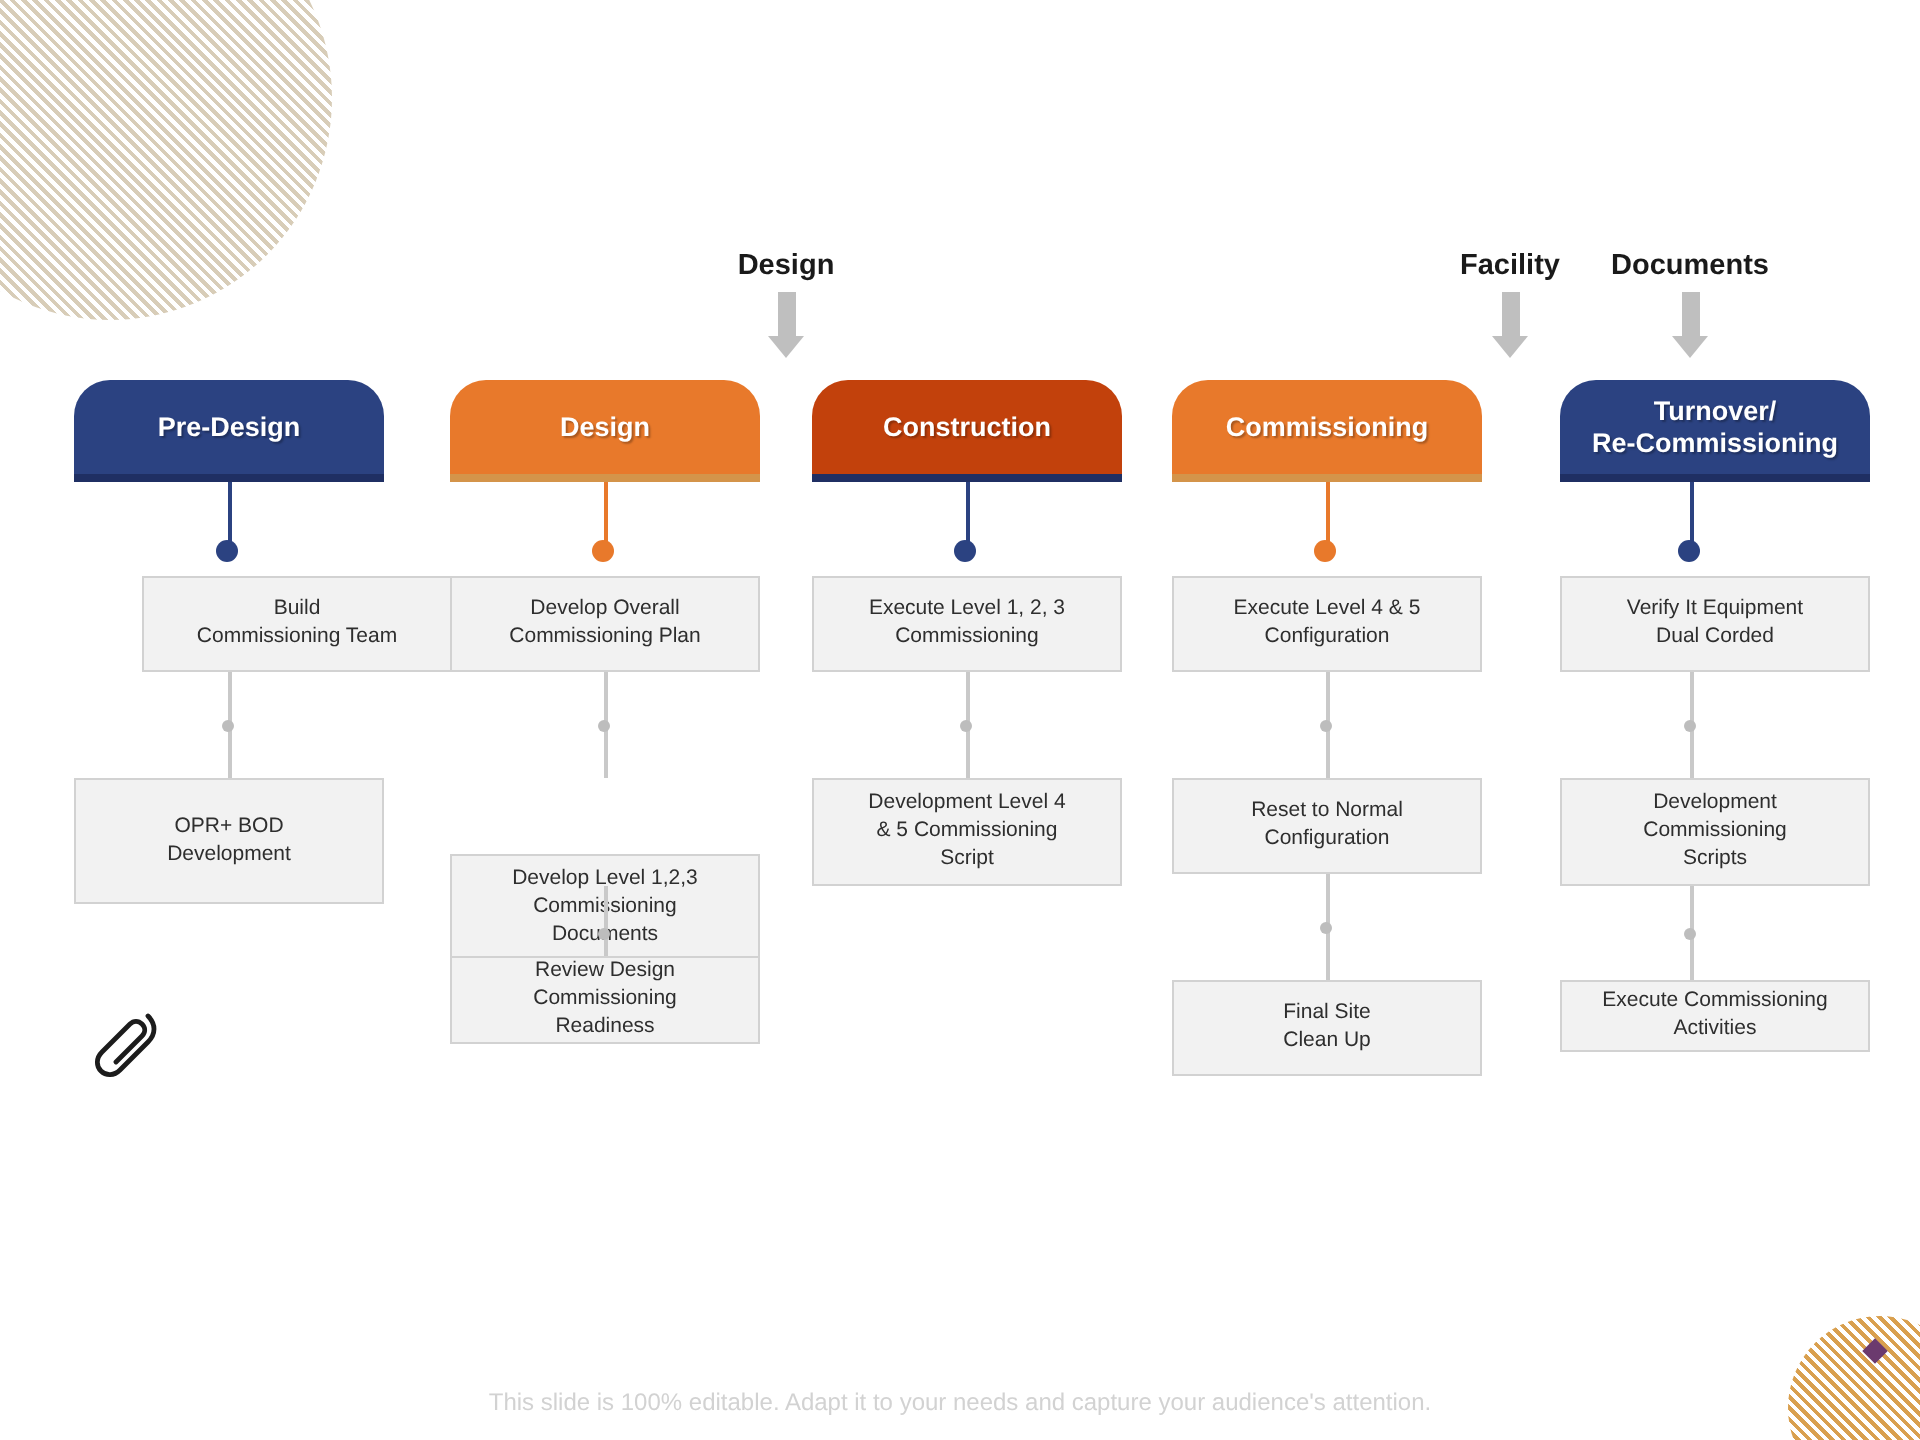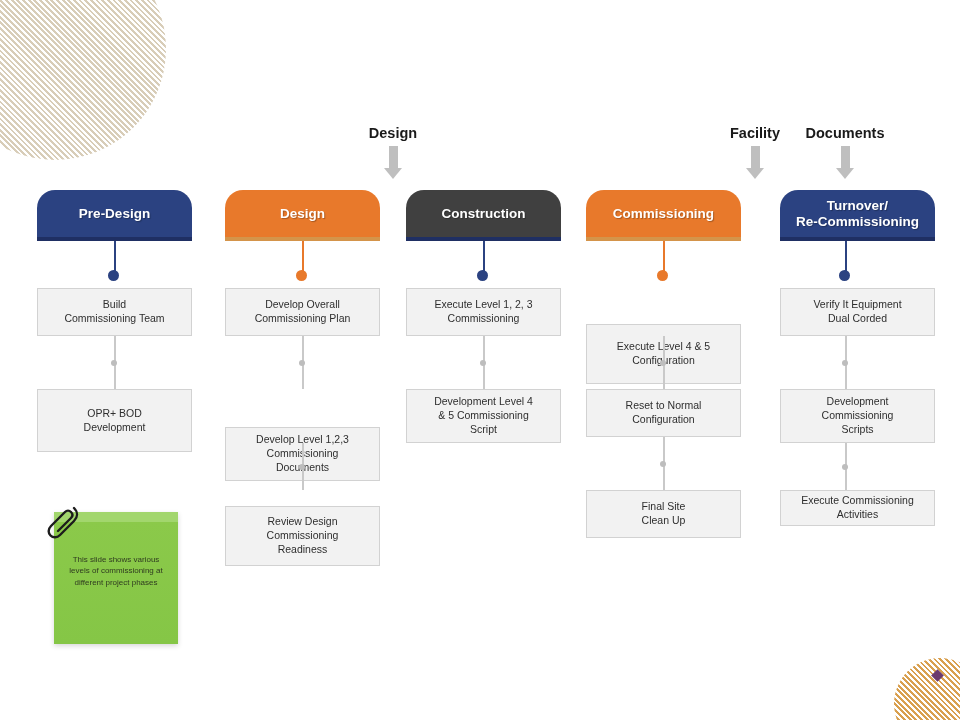--- a/index.html
+++ b/index.html
@@ -258,21 +258,21 @@
   <div id="columns">
       <div class="column" style="left: 37px;">
         <div class="col-header" style="background: rgb(43, 66, 129);">
           <div class="htext">
             <div>Pre-Design</div>
           </div>
         </div>
         <div class="col-underline" style="background: rgb(31, 47, 99);"></div>
         <div class="connector-stem" style="background: rgb(43, 66, 129);"></div>
         <div class="connector-dot" style="background: rgb(43, 66, 129);"></div>
-        <div class="step-box" style="top: 98px; height: 48px;">
+        <div class="step-box" style="top: 98px; height: 48px; margin-left: 34px;">
           <div class="stext">
             <div>Build</div>
             <div>Commissioning Team</div>
           </div>
         </div>
         <div class="link-line" style="top: 146px; height: 53px;"></div>
         <div class="link-dot" style="top: 169.5px;"></div>
         <div class="step-box" style="top: 199px; height: 63px;">
           <div class="stext">
             <div>OPR+ BOD</div>
@@ -299,30 +299,30 @@
         <div class="link-dot" style="top: 169.5px;"></div>
         <div class="step-box" style="top: 199px; height: 54px; margin-top: 38px;">
           <div class="stext">
             <div>Develop Level 1,2,3</div>
             <div>Commissioning</div>
             <div>Documents</div>
           </div>
         </div>
         <div class="link-line" style="top: 253px; height: 47px;"></div>
         <div class="link-dot" style="top: 273.5px;"></div>
-        <div class="step-box" style="top: 316px; height: 60px;">
+        <div class="step-box" style="top: 288px; height: 44px;">
           <div class="stext">
             <div>Review Design</div>
             <div>Commissioning</div>
             <div>Readiness</div>
           </div>
         </div>
       </div>
       <div class="column" style="left: 406px;">
-        <div class="col-header" style="background: #404040;">
+        <div class="col-header" style="background: #c2410c;">
           <div class="htext">
             <div>Construction</div>
           </div>
         </div>
         <div class="col-underline" style="background: rgb(31, 47, 99);"></div>
         <div class="connector-stem" style="background: rgb(43, 66, 129);"></div>
         <div class="connector-dot" style="background: rgb(43, 66, 129);"></div>
         <div class="step-box" style="top: 98px; height: 48px;">
           <div class="stext">
             <div>Execute Level 1, 2, 3</div>
@@ -341,21 +341,21 @@
       </div>
       <div class="column" style="left: 586px;">
         <div class="col-header" style="background: rgb(232, 121, 43);">
           <div class="htext">
             <div>Commissioning</div>
           </div>
         </div>
         <div class="col-underline" style="background: rgb(212, 148, 74);"></div>
         <div class="connector-stem" style="background: rgb(232, 121, 43);"></div>
         <div class="connector-dot" style="background: rgb(232, 121, 43);"></div>
-        <div class="step-box" style="top: 98px; height: 60px; margin-top: 36px;">
+        <div class="step-box" style="top: 98px; height: 48px;">
           <div class="stext">
             <div>Execute Level 4 &amp; 5</div>
             <div>Configuration</div>
           </div>
         </div>
         <div class="link-line" style="top: 146px; height: 53px;"></div>
         <div class="link-dot" style="top: 169.5px;"></div>
         <div class="step-box" style="top: 199px; height: 48px; align-items: center;">
           <div class="stext">
             <div>Reset to Normal</div>
@@ -400,29 +400,22 @@
         <div class="link-dot" style="top: 273.5px;"></div>
         <div class="step-box" style="top: 300px; height: 36px;">
           <div class="stext">
             <div>Execute Commissioning</div>
             <div>Activities</div>
           </div>
         </div>
       </div>
     </div>
 
-  <div class="note">
-    <div class="note-top-band"></div>
-    <div class="note-text">
-      <div>This slide shows various</div>
-      <div>levels of commissioning at</div>
-      <div>different project phases</div>
-    </div>
-  </div>
 
   <svg class="paperclip" viewBox="0 0 46 52">
     <path d="M30 8 C34 12 34 17 30 21 L16 35 C13 38 9 38 6.5 35.5
              C4 33 4 29 7 26 L21 12 C22.8 10.2 25.2 10.2 27 12
              C28.8 13.8 28.8 16.2 27 18 L14 31" fill="none" stroke="#1c1c1c" stroke-width="2.4" stroke-linecap="round" stroke-linejoin="round"></path>
   </svg>
 
+  <div class="footer">This slide is 100% editable. Adapt it to your needs and capture your audience's attention.</div>
 
 </div>
 
 </body></html>

